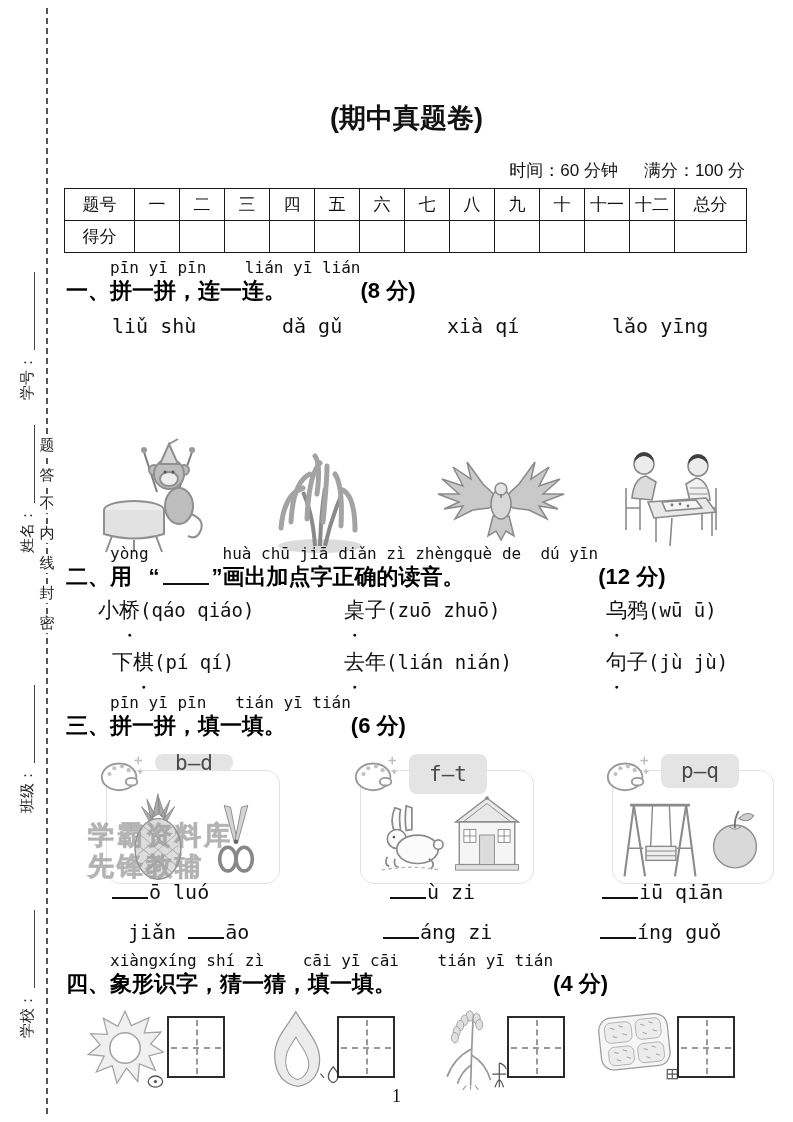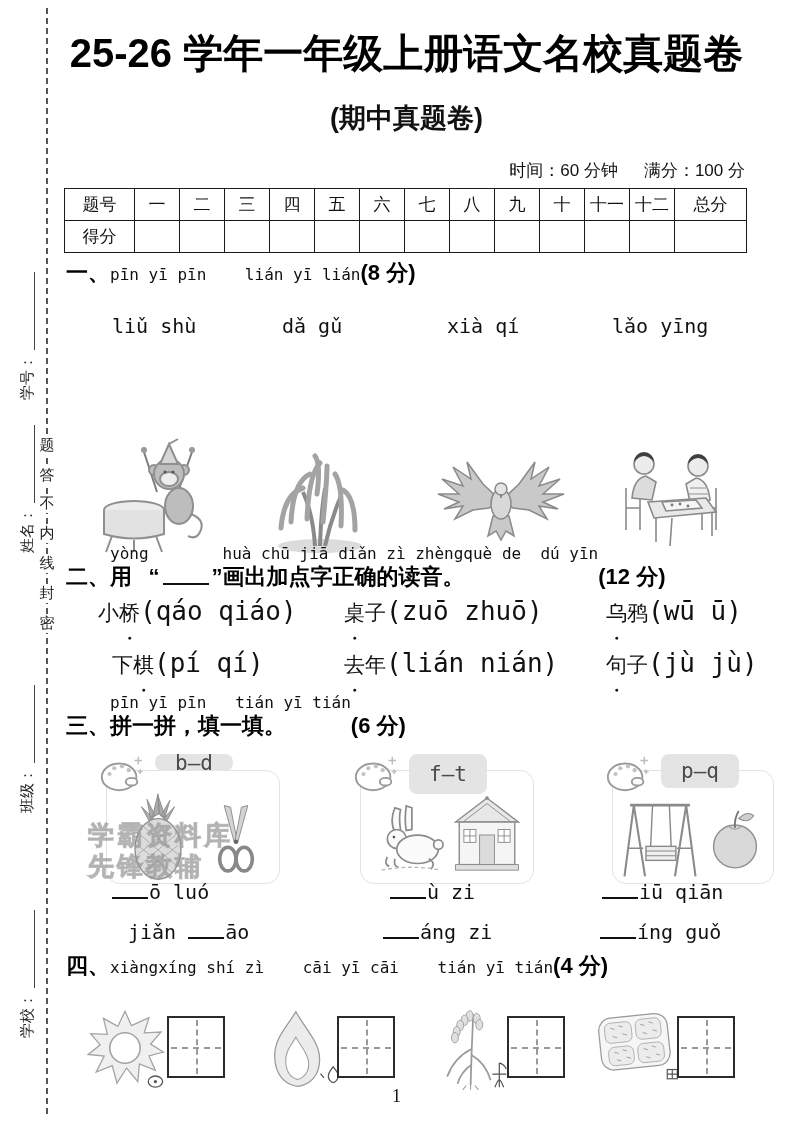--- a/index.html
+++ b/index.html
@@ -33,21 +33,21 @@
       font-family:"DejaVu Sans Mono",monospace;color:#111;}
   .cn{line-height:1.15;white-space:pre;}
   .qnum,.qsuffix{line-height:1.15;}
   .qblank{display:inline-block;width:46px;height:4px;border-bottom:2.5px solid #111;margin:0 3px 4px 3px;}
 
   
   .pinyin-word{position:absolute;font-size:20px;font-family:"DejaVu Sans Mono",monospace;white-space:pre;}
 
   
   .q2-item{position:absolute;font-size:21px;white-space:nowrap;}
-  .q2-item .opts{font-family:"DejaVu Sans Mono",monospace;font-size:26px;margin-top:20px;}
+  .q2-item .opts{font-family:"DejaVu Sans Mono",monospace;font-size:19px;margin-top:20px;}
   .dotchar{position:relative;display:inline-block;}
   .dotchar::after{content:"●";position:absolute;left:50%;bottom:-14px;transform:translateX(-50%);
       font-size:7px;color:#111;}
 
   
   .panel-border{position:absolute;border:1.6px solid #e2e2e2;border-radius:14px;background:#fff;}
   .chip{position:absolute;background:#e4e4e4;border-radius:8px;display:flex;align-items:center;
       justify-content:center;font-size:21px;color:#4a4a4a;font-family:"DejaVu Sans Mono",monospace;}
   .blank-cell{position:absolute;font-size:20px;font-family:"DejaVu Sans Mono",monospace;white-space:pre;}
   .bl{display:inline-block;width:36px;height:3px;border-bottom:2px solid #111;margin-right:1px;}
@@ -91,21 +91,20 @@
   </div>
 
   <span class="seal-char" style="top:436px;">题</span>
   <span class="seal-char" style="top:466px;">答</span>
   <span class="seal-char" style="top:494px;">不</span>
   <span class="seal-char" style="top:524px;">内</span>
   <span class="seal-char" style="top:554px;">线</span>
   <span class="seal-char" style="top:584px;">封</span>
   <span class="seal-char" style="top:614px;">密</span>
 
-  <div class="title">25-26 学年一年级上册语文名校真题卷</div>
   <div class="subtitle">(期中真题卷)</div>
   <div class="info-line">
     <span>时间：60 分钟</span><span class="gap"></span><span>满分：100 分</span>
   </div>
 
   <table class="score">
     <colgroup>
       <col style="width:70px;">
         <col style="width:45px;">
         <col style="width:45px;">
@@ -154,20 +153,21 @@
           <td></td>
       <td></td>
     </tr>
   </tbody>
     </table>
 
   <div class="q-header" style="left:66px;top:260px;">
     <span class="qnum">一、</span>
     <span class="stack">
       <span class="py">pīn yī pīn    lián yī lián</span>
+      <span class="cn">拼一拼，连一连。</span>
     </span>
     <span class="qsuffix">(8 分)</span>
   </div>
 
   <span class="pinyin-word" style="left:112px;top:314px;">liǔ shù</span>
   <span class="pinyin-word" style="left:282px;top:314px;">dǎ gǔ</span>
   <span class="pinyin-word" style="left:447px;top:314px;">xià qí</span>
   <span class="pinyin-word" style="left:612px;top:314px;">lǎo yīng</span>
 
   <div class="abs" style="left:86px;top:426px;">
@@ -403,20 +403,21 @@
   <div class="blank-cell" style="left:602px;top:880px;"><span class="bl"></span><span>iū qiān</span></div>
 
   <div class="blank-cell" style="left:128px;top:920px;"><span>jiǎn </span><span class="bl"></span><span>āo</span></div>
   <div class="blank-cell" style="left:383px;top:920px;"><span class="bl"></span><span>áng zi</span></div>
   <div class="blank-cell" style="left:600px;top:920px;"><span class="bl"></span><span>íng guǒ</span></div>
 
   <div class="q-header" style="left:66px;top:953px;">
     <span class="qnum">四、</span>
     <span class="stack">
       <span class="py">xiàngxíng shí zì    cāi yī cāi    tián yī tián</span>
+      <span class="cn">象形识字，猜一猜，填一填。</span>
     </span>
     <span class="qsuffix">(4 分)</span>
   </div>
 
   <div class="abs" style="left:85px;top:1008px;">
     <svg width="80" height="84" viewBox="0 0 100 105">
       <path d="M50 4 L58 22 L80 12 L74 31 L95 30 L82 45 L98 55 L80 60 L88 78 L68 70 L66 92 L52 75 L40 94 L34 72 L14 80 L24 60 L4 58 L19 46 L7 32 L28 33 L23 13 L41 23 Z" fill="#f0f0f0" stroke="#a3a3a3" stroke-width="1.6"></path>
       <circle cx="50" cy="50" r="19" fill="#fff" stroke="#a3a3a3" stroke-width="2"></circle>
       <ellipse cx="88" cy="92" rx="9" ry="7" fill="none" stroke="#555" stroke-width="1.6"></ellipse>
       <circle cx="88" cy="92" r="2" fill="#555"></circle>

